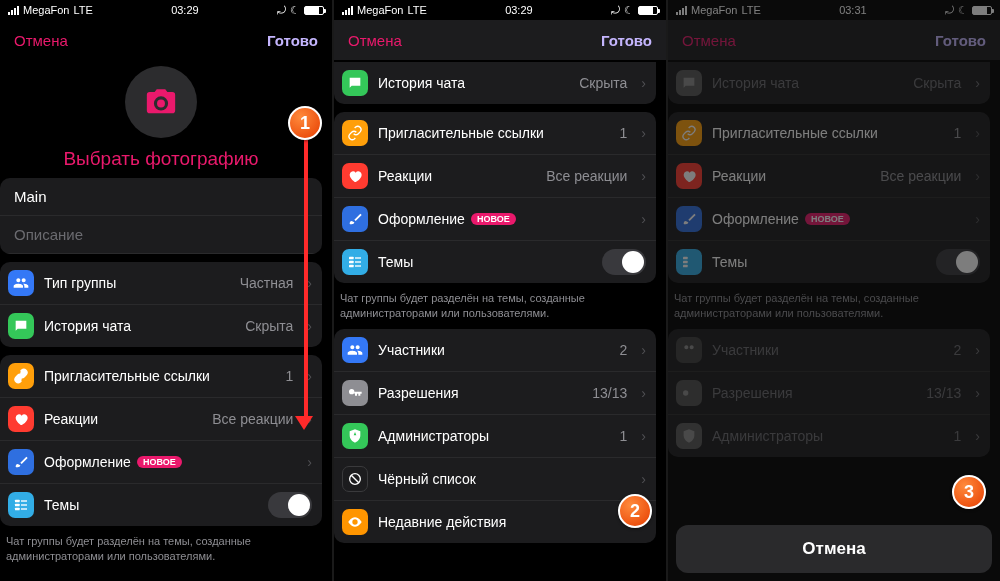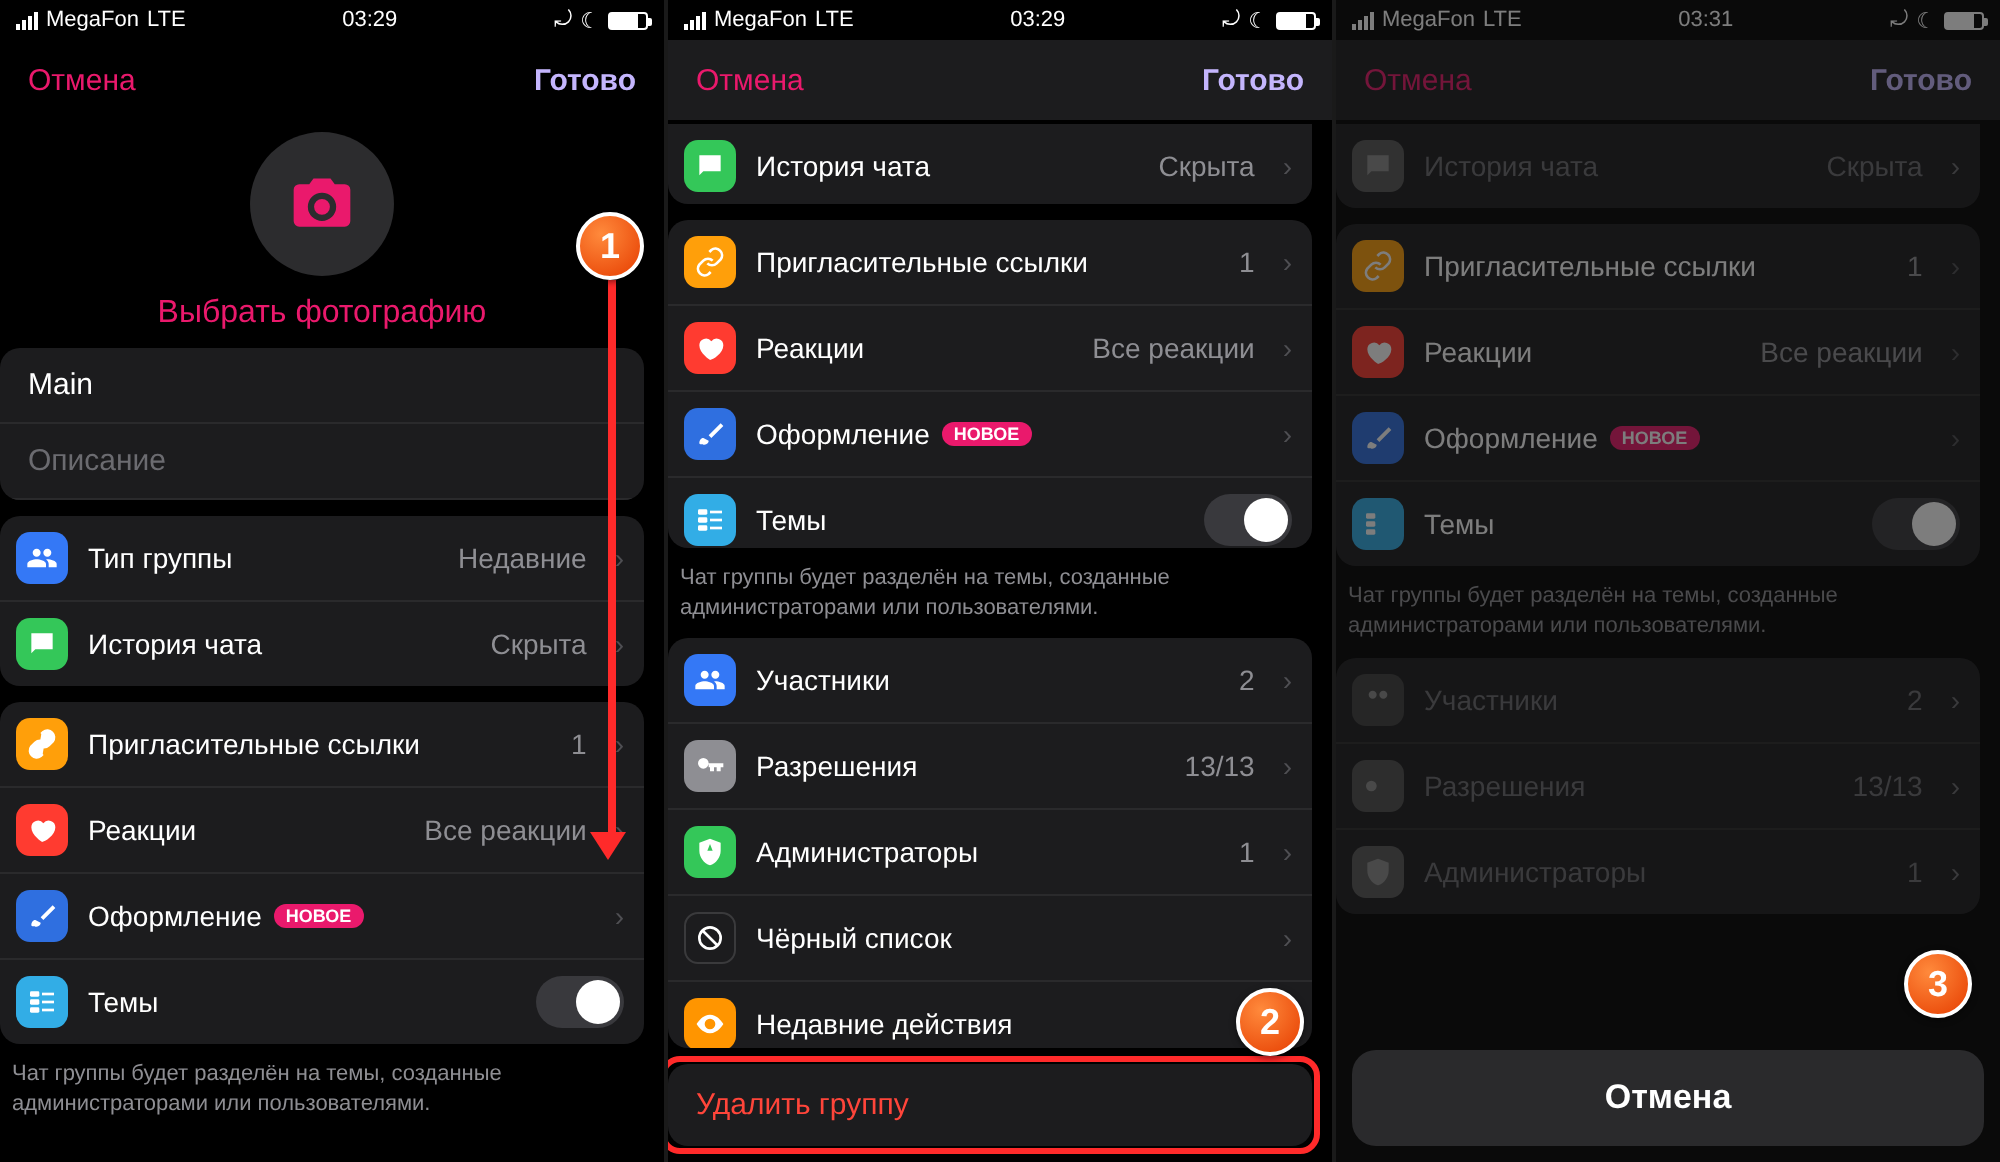--- a/index.html
+++ b/index.html
@@ -54,21 +54,21 @@
   .nav-cancel { color:#ea196c; }
   .nav-done { color:#c4b5fd; font-weight:600; }
   .navbar.mid { background:#1c1c1e; }
   .content { flex:1; overflow:hidden; padding: 2px 10px 8px 0; display:flex; flex-direction:column; gap:8px;}
   .photo-circle {
     width:72px; height:72px; border-radius:50%;
     background:#2c2c2e; display:flex; align-items:center; justify-content:center;
     align-self:center; margin-top:4px;
   }
   .photo-circle svg { width:34px; height:34px; }
-  .choose-photo { color:#ea196c; align-self:center; font-size:16px; margin-top:2px; }
+  .choose-photo { color:#ea196c; align-self:center; font-size:19px; margin-top:2px; }
   .group { background:#1c1c1e; border-radius:10px; overflow:hidden; }
   .input-row { padding:10px 14px; font-size:15px; color:#fff; border-bottom:1px solid #2a2a2c; }
   .input-row.placeholder { color:#6b6b70; }
   .row {
     display:flex; align-items:center; padding:8px 10px 8px 8px;
     border-bottom:1px solid #2a2a2c; min-height:40px; gap:10px;
   }
   .row:last-child { border-bottom:none; }
   .icn { width:26px; height:26px; border-radius:7px; display:flex; align-items:center; justify-content:center; flex-shrink:0; }
   .icn svg { width:16px; height:16px; }
@@ -145,21 +145,21 @@
     </div>
 
     <div class="group">
       <div class="row">
         <div class="icn" style="background:#3478f6">
           <svg viewBox="0 0 24 24">
               <path fill="#fff" d="M16 11c1.7 0 3-1.3 3-3s-1.3-3-3-3-3 1.3-3 3 1.3 3 3 3zM8 11c1.7 0 3-1.3 3-3S9.7 5 8 5 5 6.3 5 8s1.3 3 3 3zm0 2c-2.3 0-7 1.2-7 3.5V19h14v-2.5C15 14.2 10.3 13 8 13zm8 0c-.3 0-.6 0-.9.1 1.2.9 1.9 2 1.9 3.4V19h6v-2.5c0-2.3-4.7-3.5-7-3.5z"></path>
             </svg>
         </div>
         <div class="label">Тип группы</div>
-        <div class="value">Недавние</div>
+        <div class="value">Частная</div>
         <div class="chev">›</div>
       </div>
       <div class="row">
         <div class="icn" style="background:#34c759">
           <svg viewBox="0 0 24 24">
               <path fill="#fff" d="M4 4h16v12H7l-3 3V4z"></path>
             </svg>
         </div>
         <div class="label">История чата</div>
         <div class="value">Скрыта</div>
@@ -362,24 +362,20 @@
         <div class="icn" style="background:#ff9500">
             <svg viewBox="0 0 24 24">
               <path fill="#fff" d="M12 5C6 5 2 12 2 12s4 7 10 7 10-7 10-7-4-7-10-7zm0 11a4 4 0 110-8 4 4 0 010 8z"></path>
             </svg>
           </div>
         <div class="label">Недавние действия</div>
         <div class="chev">›</div>
       </div>
     </div>
 
-    <div style="position:relative;">
-      <div class="delete-row">Удалить группу</div>
-      <div class="anno-ring" style="left:-4px; right:-4px; top:-4px; bottom:-4px;"></div>
-    </div>
   </div>
   <div class="anno-num" style="right:14px; top:494px;">2</div>
 </div>
 
 <div class="phone">
   <div class="statusbar">
     <div class="left">
       <span class="sig">
           <b></b>
           <b></b>

